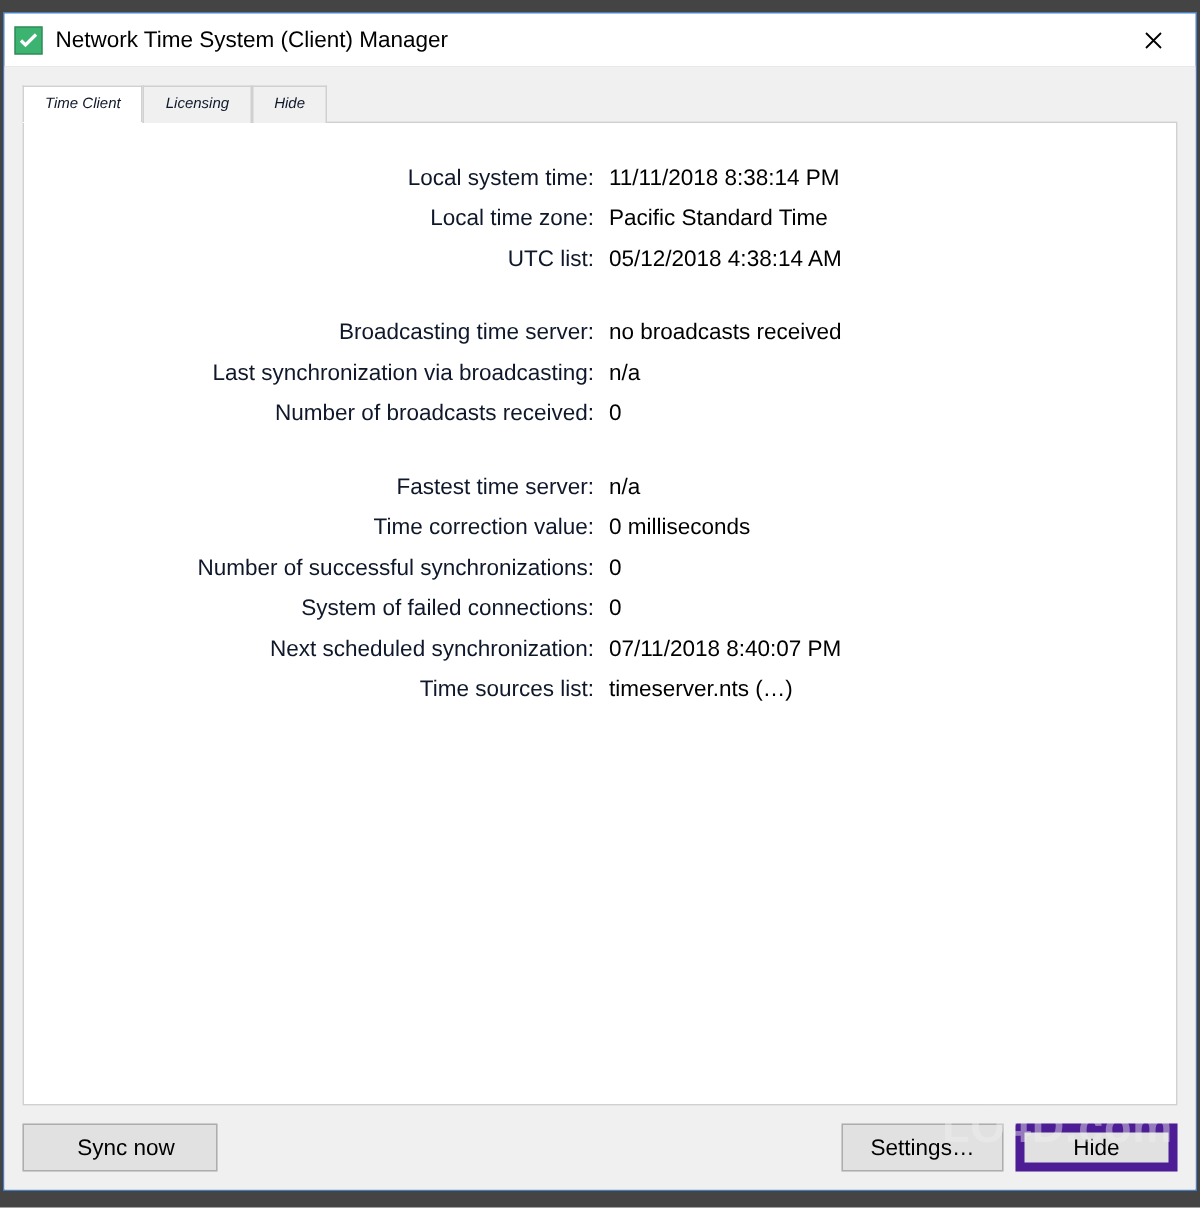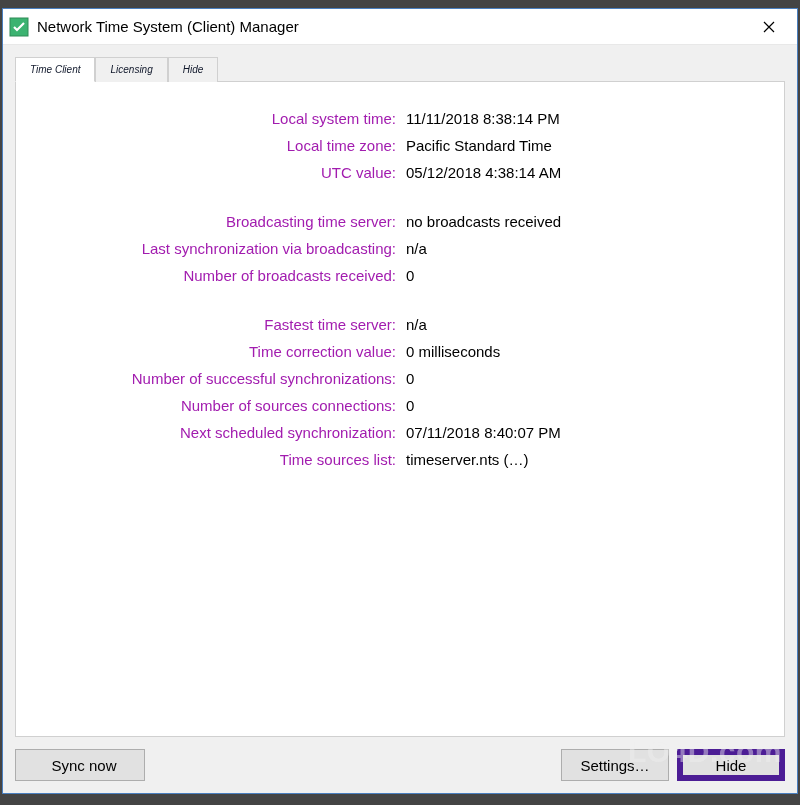--- a/index.html
+++ b/index.html
@@ -89,21 +89,21 @@
     .rows { }
     .row {
       display: flex;
       align-items: baseline;
       margin-bottom: 10px;
     }
     .row .label {
       width: 370px;
       text-align: right;
       padding-right: 10px;
-      color: #a21caf;
+      color: #0f172a;
     }
     .row .value {
       color: #000;
       text-align: center;
     }
     .gap { height: 22px; }
     .bottom-buttons {
       display: flex;
       padding-top: 12px;
       gap: 8px;
@@ -171,21 +171,21 @@
 
         <div class="row">
           <span class="label">Local system time:</span>
           <span class="value">11/11/2018 8:38:14 PM</span>
         </div>
         <div class="row">
           <span class="label">Local time zone:</span>
           <span class="value">Pacific Standard Time</span>
         </div>
         <div class="row">
-          <span class="label">UTC value:</span>
+          <span class="label">UTC list:</span>
           <span class="value">05/12/2018 4:38:14 AM</span>
         </div>
 
         <div class="gap"></div>
 
         <div class="row">
           <span class="label">Broadcasting time server:</span>
           <span class="value">no broadcasts received</span>
         </div>
         <div class="row">
@@ -205,21 +205,21 @@
         </div>
         <div class="row">
           <span class="label">Time correction value:</span>
           <span class="value">0 milliseconds</span>
         </div>
         <div class="row">
           <span class="label">Number of successful synchronizations:</span>
           <span class="value">0</span>
         </div>
         <div class="row">
-          <span class="label">Number of sources connections:</span>
+          <span class="label">System of failed connections:</span>
           <span class="value">0</span>
         </div>
         <div class="row">
           <span class="label">Next scheduled synchronization:</span>
           <span class="value">07/11/2018 8:40:07 PM</span>
         </div>
         <div class="row">
           <span class="label">Time sources list:</span>
           <span class="value">timeserver.nts (…)</span>
         </div>

